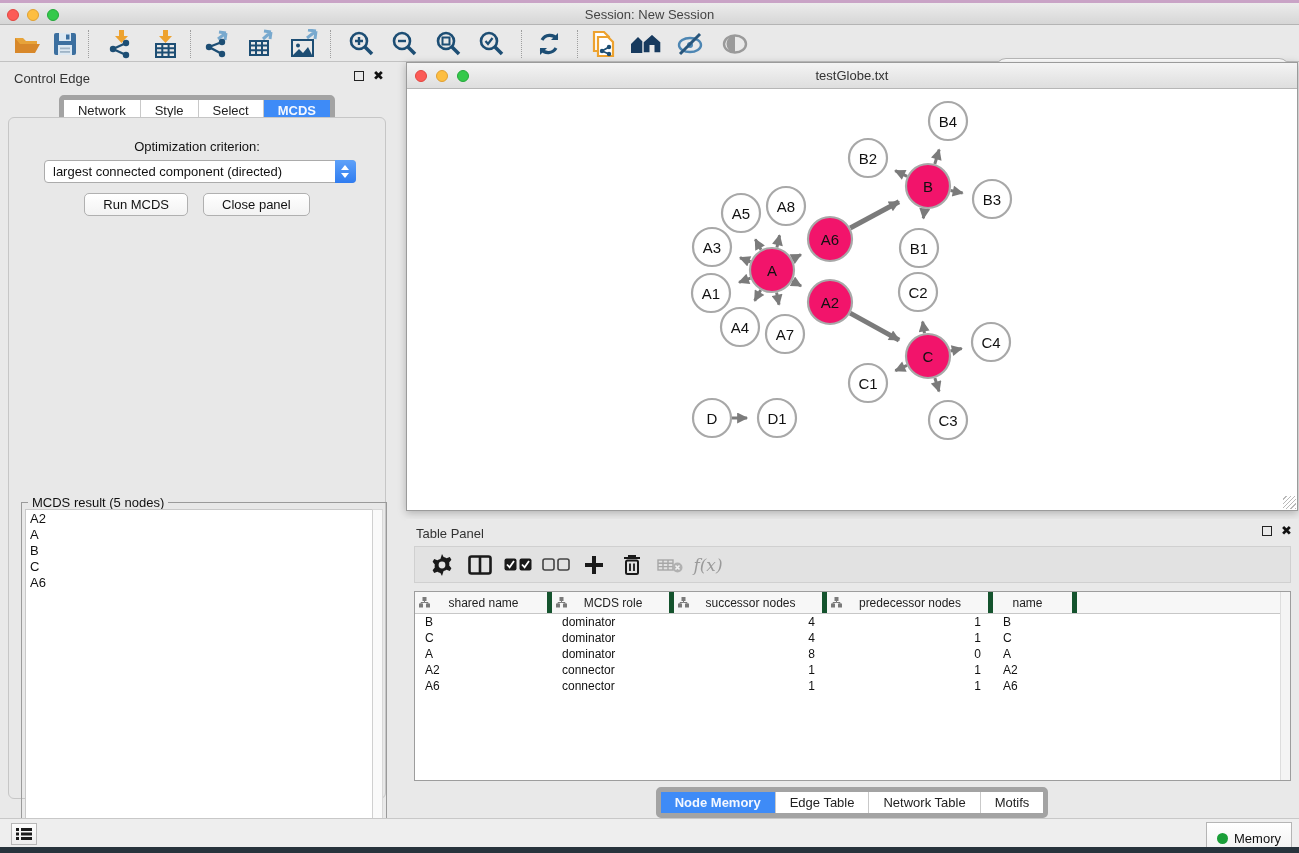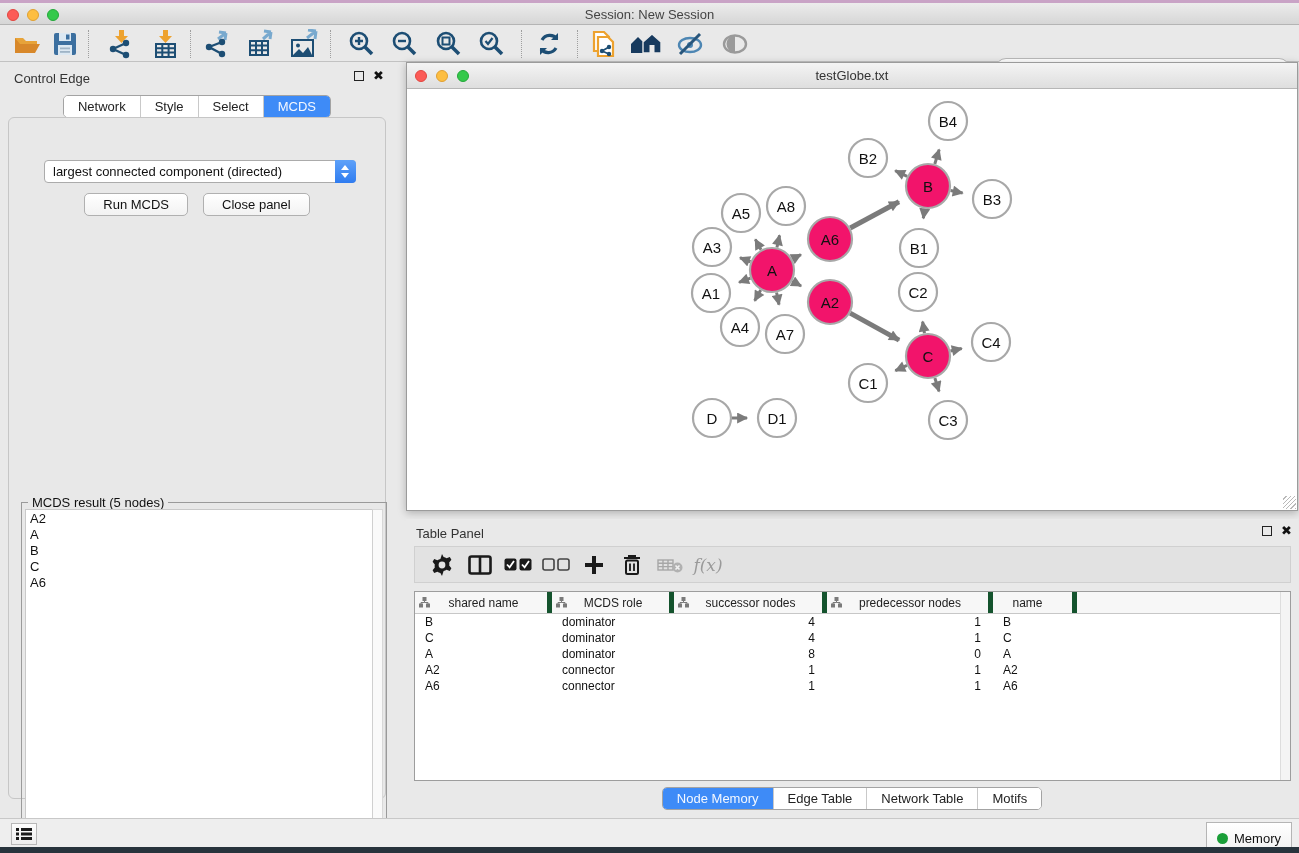--- a/index.html
+++ b/index.html
@@ -28,24 +28,24 @@
 
   
   .control-panel { position:absolute; left:4px; top:64px; width:386px; height:737px;
     background:#e9e9e9; }
   .panel-titlebar { position:relative; height:28px; }
   .panel-title { position:absolute; left:10px; top:7px; font-size:13px; color:#333; }
   .panel-btns { position:absolute; right:6px; top:7px; display:flex; gap:9px; align-items:center; }
   .float-box { width:10px; height:10px; border:1.5px solid #222; display:inline-block; }
   .close-x { font-size:13px; font-weight:bold; color:#111; line-height:10px; }
 
-  .seg-group { display:flex; border:1px solid #a3a3a3; border-radius:5px; overflow:hidden; background:#fff; }
+  .seg-group { display:flex; border:5px solid #a3a3a3; border-radius:5px; overflow:hidden; background:#fff; }
   .seg-tab { padding:3px 14px; font-size:13px; color:#222; background:#fff; border-left:1px solid #c9c9c9; }
   .seg-tab:first-child { border-left:none; }
-  .seg-tab.selected { background:#3e8bf7; color:#f4f8ff; }
+  .seg-tab.selected { background:#3e8bf7; color:#f4f8ff;font-weight:bold; }
   .control-tabs-row { position:absolute; left:0; top:31px; width:100%; display:flex; justify-content:center; }
 
   .control-body { position:absolute; left:4px; top:53px; width:378px; height:682px;
     border:1px solid #c6c6c6; border-radius:6px; background:#e8e8e8; }
   .opt-label { position:absolute; left:0; right:0; top:21px; text-align:center; font-size:13px; color:#111; }
   .dropdown { position:absolute; left:35px; top:42px; width:312px; height:23px; background:#fff;
     border:1px solid #ababab; border-radius:4px; display:flex; align-items:center; }
   .dropdown .dd-text { flex:1; font-size:13px; color:#111; padding-left:8px; white-space:nowrap; }
   .dd-stepper { width:21px; height:23px; margin-right:-1px; background:linear-gradient(#5ea1f9,#2f7cf0);
     border-radius:0 4px 4px 0; position:relative; }
@@ -278,20 +278,21 @@
   </div>
   <div class="control-tabs-row">
     <div class="seg-group">
         <div class="seg-tab">Network</div>
         <div class="seg-tab">Style</div>
         <div class="seg-tab">Select</div>
         <div class="seg-tab selected">MCDS</div>
       </div>
   </div>
   <div class="control-body">
+    <div class="opt-label">Optimization criterion:</div>
     <div class="dropdown">
       <span class="dd-text">largest connected component (directed)</span>
       <span class="dd-stepper">
           <span class="up"></span>
           <span class="down"></span>
         </span>
     </div>
     <div class="btn-row">
       <button class="push-btn">Run MCDS</button>
       <button class="push-btn">Close panel</button>

